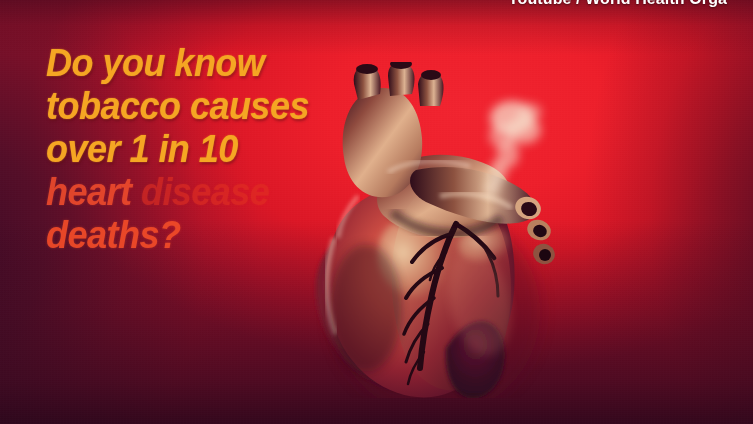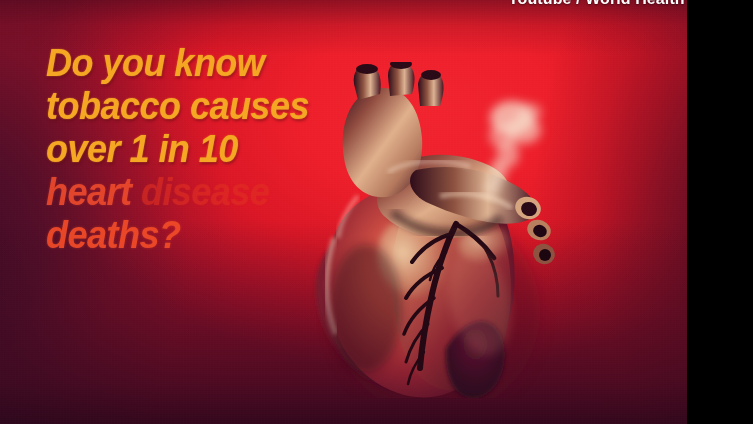--- a/index.html
+++ b/index.html
@@ -2,21 +2,21 @@
 <html><head>
 <meta charset="utf-8">
 <style>
   html, body {
     margin: 0;
     padding: 0;
     background: #000;
   }
   #frame {
     position: relative;
-    width: 687px;
+    width: 753px;
     height: 424px;
     overflow: hidden;
     font-family: "Liberation Sans", sans-serif;
     background: #d81425;
   }
 
   
   .bg-base {
     position: absolute;
     inset: 0;

